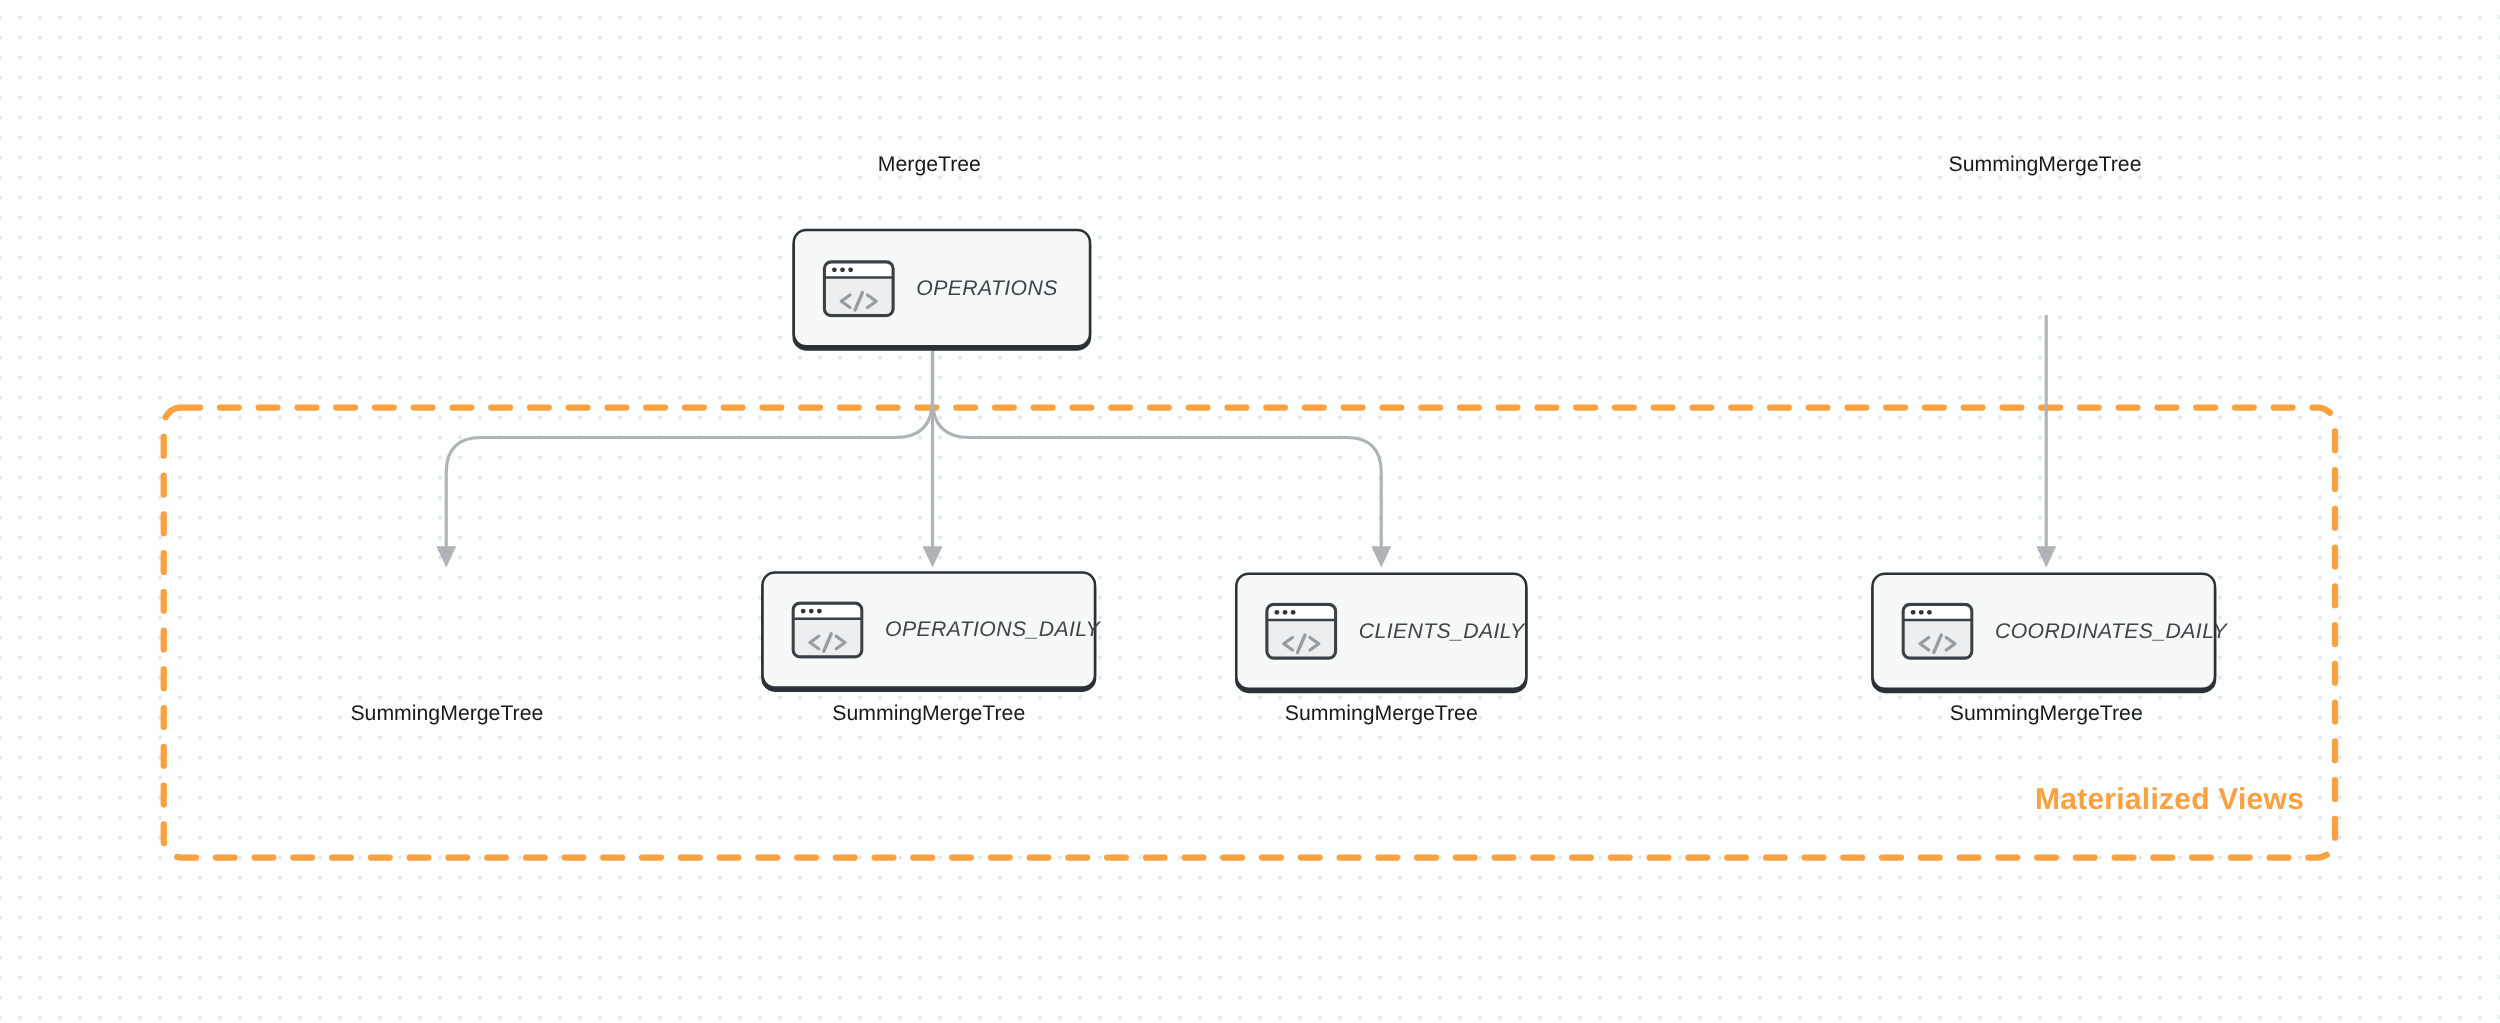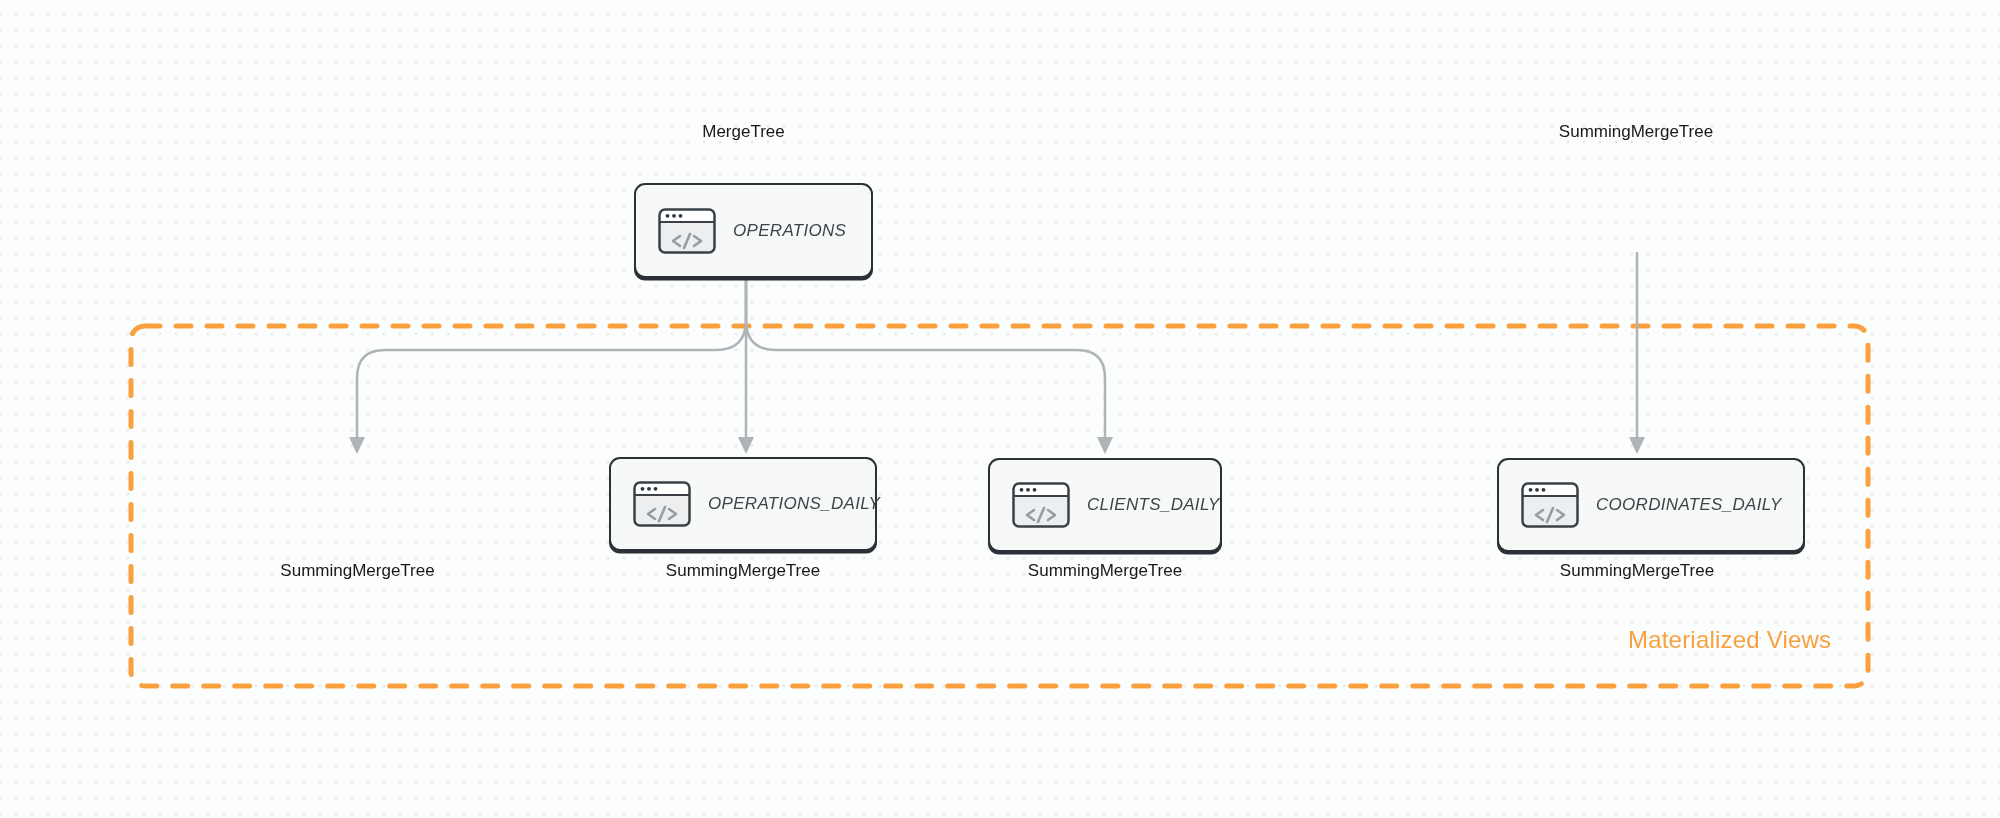--- a/index.html
+++ b/index.html
@@ -51,36 +51,36 @@
     font-size: 17px;
     font-weight: 400;
     color: #17191C;
     white-space: nowrap;
   }
   #node-operations          { left: 634px;  top: 155px; width: 239px; height: 95px; margin-top: 28px; }
   #node-operation-collection{ left: 1482px; top: 155px; width: 308px; height: 94px; }
   #node-operations-hourly   { left: 215px;  top: 458px; width: 285px; height: 94px; }
   #node-operations-daily    { left: 609px;  top: 457px; width: 268px; height: 94px; }
   #node-clients-daily       { left: 988px;  top: 458px; width: 234px; height: 94px; }
-  #node-coordinates-daily   { left: 1497px; top: 458px; width: 308px; height: 94px; }
+  #node-coordinates-daily   { left: 1497px; top: 458px; width: 276px; height: 94px; }
 
   #engine-operations           { left: 634px;  top: 122px; width: 219px; }
   #engine-operation-collection { left: 1482px; top: 122px; width: 308px; }
   #engine-operations-hourly    { left: 215px;  top: 561px; width: 285px; }
   #engine-operations-daily     { left: 609px;  top: 561px; width: 268px; }
   #engine-clients-daily        { left: 988px;  top: 561px; width: 234px; }
   #engine-coordinates-daily    { left: 1497px; top: 561px; width: 280px; }
 
   .group-label {
     position: absolute;
     z-index: 2;
     left: 1628px;
     top: 626px;
     font-size: 24px;
-    font-weight: 400;
+    font-weight: 700;
     letter-spacing: 0.2px;
     color: #F9A03F;
     white-space: nowrap;
   }
 </style>
 </head>
 <body>
 
 <div class="canvas">
 

